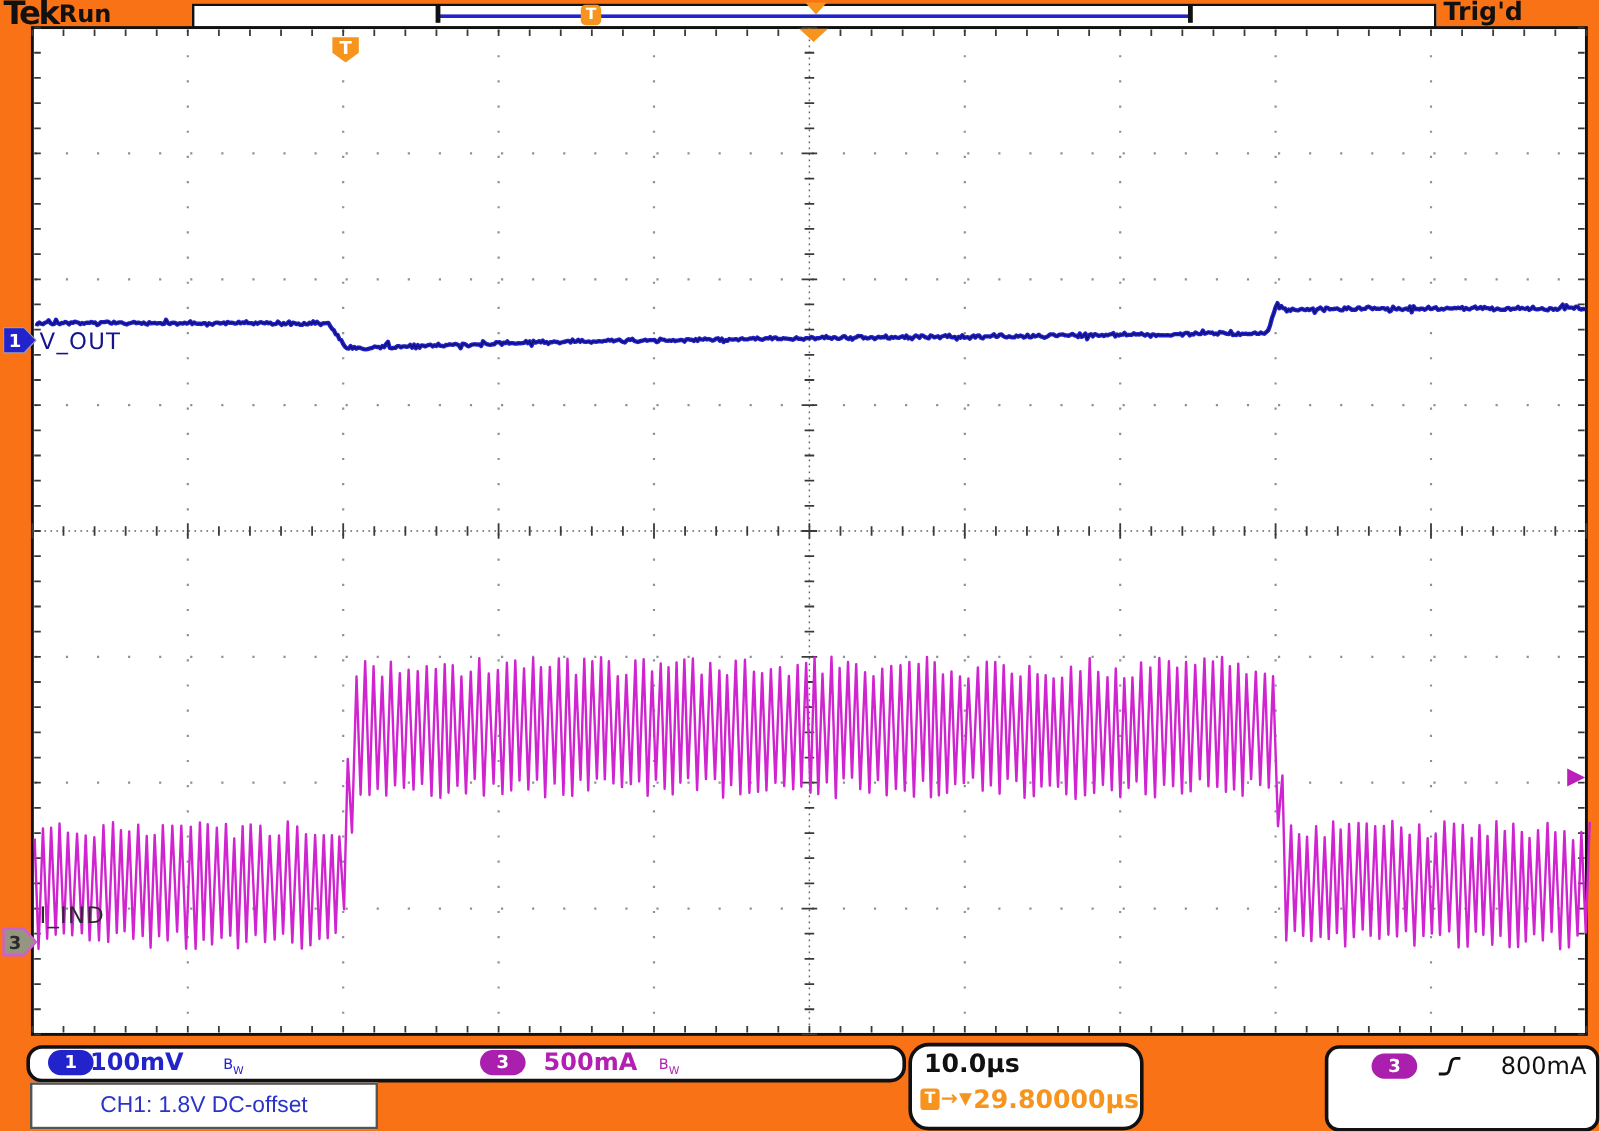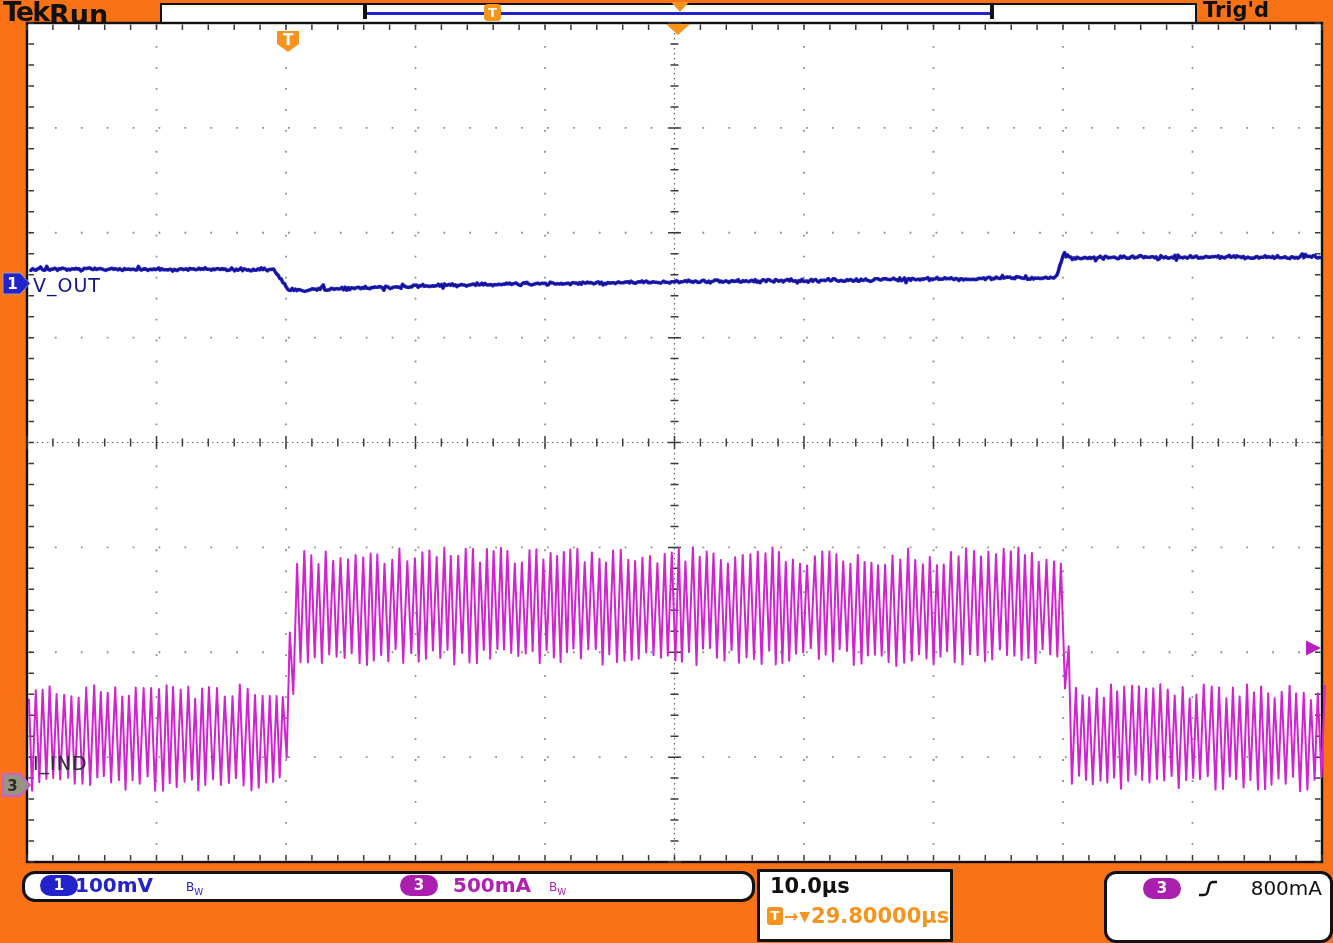--- a/index.html
+++ b/index.html
@@ -1,34 +1,34 @@
 <!DOCTYPE html>
 <html><head>
 <meta charset="utf-8">
 <style>
   html,body{margin:0;padding:0;background:#fff;}
   #screen{position:relative;width:1333px;height:943px;background:#f97316;overflow:hidden;
           font-family:"DejaVu Sans","Liberation Sans",sans-serif;}
   .abs{position:absolute;}
   
   .tek-logo{left:3px;top:-4px;font-size:27px;font-weight:800;letter-spacing:-2px;color:#111;}
-  .acq-status{left:49px;top:-1px;font-size:27px;font-weight:700;color:#111;}
+  .acq-status{left:49px;top:-1px;font-size:20px;font-weight:700;color:#111;}
   .trig-status{left:1203px;top:-2px;font-size:21px;font-weight:700;color:#111;}
   
   .recbar{left:160px;top:3px;width:1033px;height:17px;border:2px solid #111;background:#fff;}
   .rec-window-line{position:absolute;left:203px;top:7px;width:627px;height:3px;background:#2323cc;}
   .rec-bracket{position:absolute;top:-1px;width:4px;height:15px;background:#111;}
   .rec-trig-chip{position:absolute;left:322px;top:-1px;width:17px;height:17px;background:#f7941d;
                  border-radius:4px;color:#fff;font-size:13px;font-weight:700;text-align:center;line-height:17px;}
   .rec-expand-tri{position:absolute;left:509px;top:-3px;width:0;height:0;
                   border-left:9px solid transparent;border-right:9px solid transparent;border-top:10px solid #f7941d;}
   
   .robox{border:3px solid #111;border-radius:13px;background:#fff;}
   .ch-box{left:22px;top:871px;width:727px;height:25px;}
-  .hb-box{left:757px;top:869px;width:190px;height:67px;border-radius:1px;}
+  .hb-box{left:757px;top:869px;width:190px;height:67px;border-radius:17px;}
   .acq-box{left:958px;top:869px;width:138px;height:67px;border-radius:10px;}
   .trg-box{left:1104px;top:871px;width:223px;height:66px;border-radius:12px;}
   .ann-box{left:25px;top:902px;width:286px;height:35px;border:2px solid #555;background:#fff;
            text-align:center;line-height:35px;font-family:"Liberation Sans",sans-serif;
            font-size:19px;color:#2a35c8;}
   .ch-oval{position:absolute;width:38px;height:21px;border-radius:11px;color:#fff;
            font-size:15px;font-weight:700;text-align:center;line-height:21px;}
   .v-ch1{background:#2323cc;}
   .v-ch3{background:#aa1fae;}
   .scale-txt{position:absolute;font-size:20px;font-weight:700;}
@@ -135,14 +135,15 @@
 
 
   <div class="abs robox trg-box">
     <div class="ch-oval v-ch3" style="left:36px;top:4px;">3</div>
     <svg style="position:absolute;left:90px;top:3px;" width="22" height="22">
       <path d="M2,18 h5 c3,0 3.5,-2 4.5,-6.5 c1,-4.5 1.5,-6.5 4.5,-6.5 h4" fill="none" stroke="#111" stroke-width="2.4"></path>
     </svg>
     <div class="trg-level">800mA</div>
   </div>
 
+  <div class="abs ann-box">CH1: 1.8V DC-offset</div>
 
 </div>
 
 </body></html>

